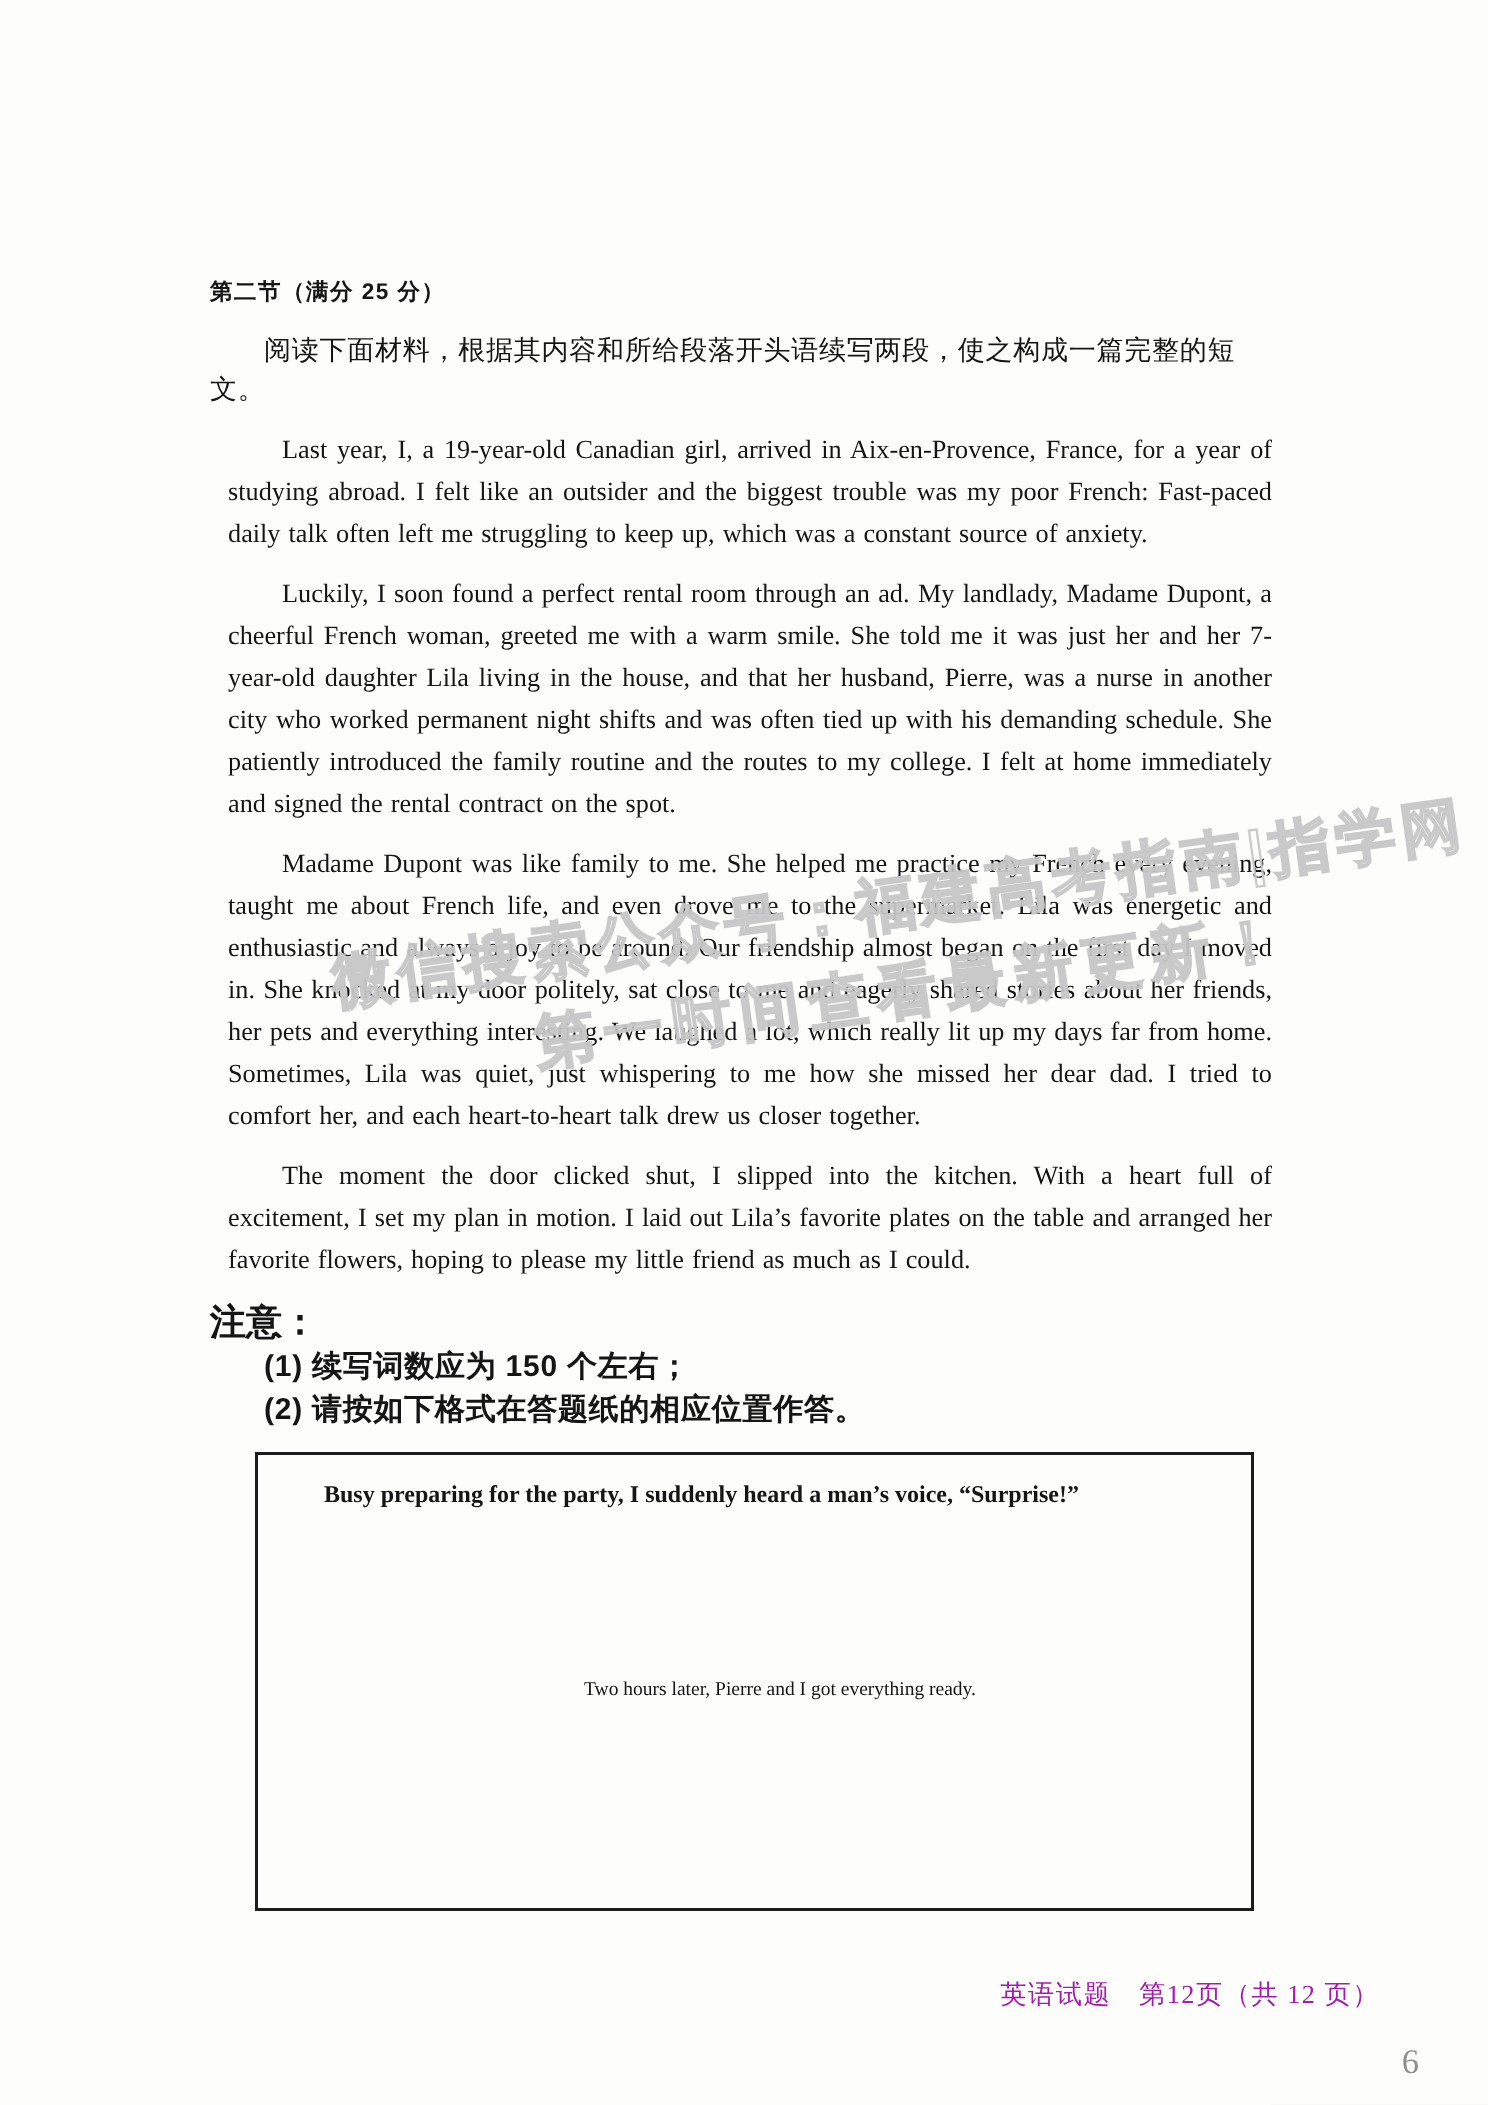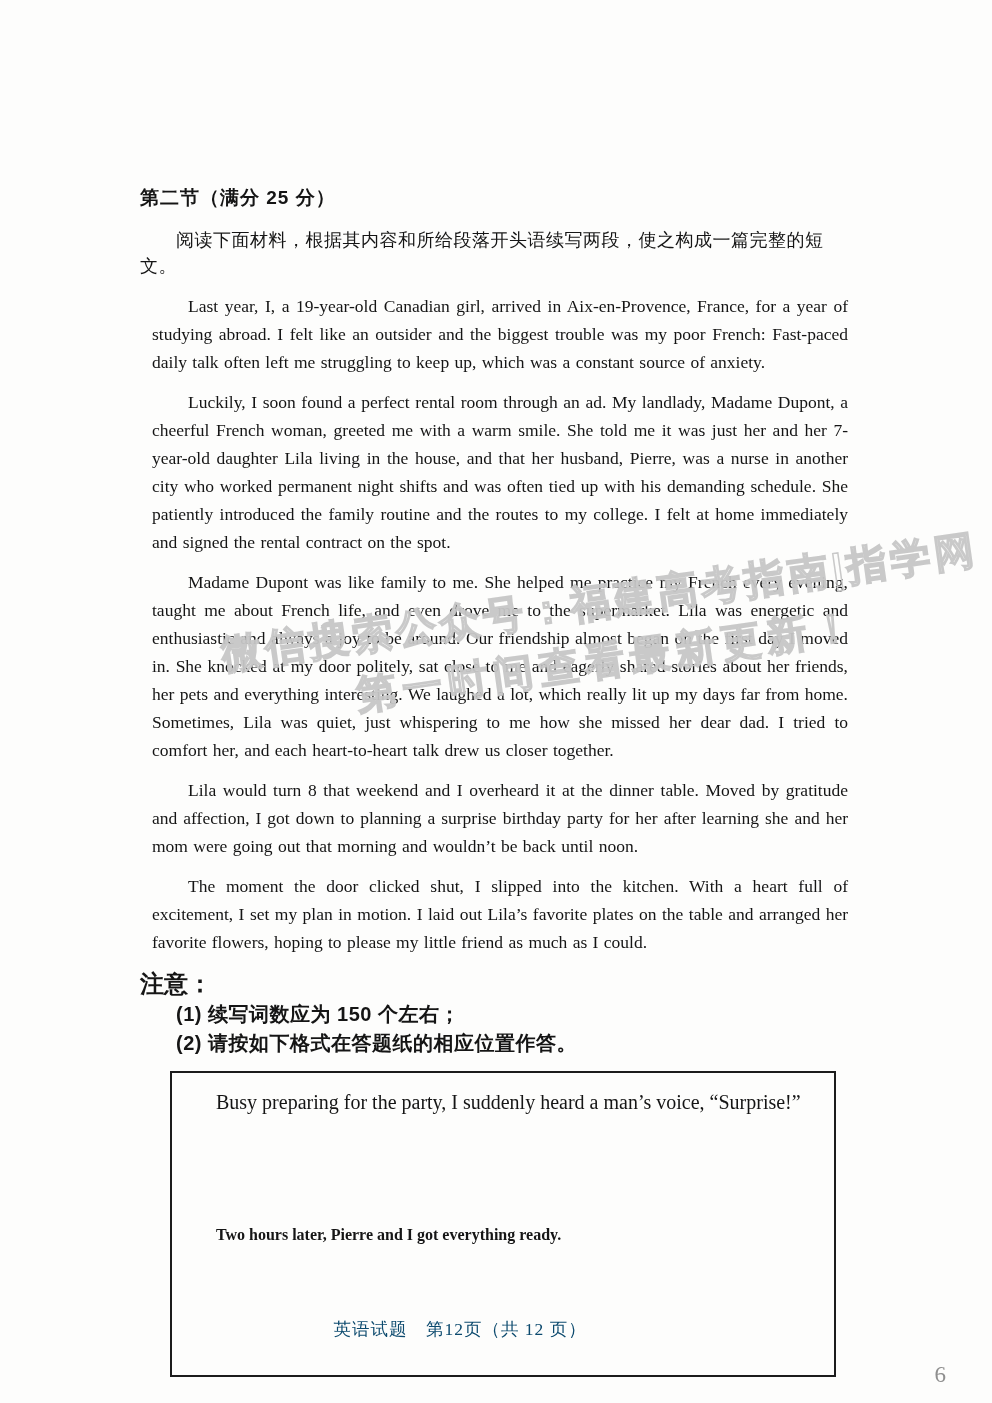--- a/index.html
+++ b/index.html
@@ -15,21 +15,21 @@
     color: #151515;
     overflow: hidden;
   }
   .content {
     position: absolute;
     left: 140px; top: 0;
     width: 720px;
   }
   .section-heading {
     margin: 185px 0 0 0;
-    font-size: 19px;
+    font-size: 15px;
     font-weight: bold;
     font-family: "Liberation Sans", "DejaVu Sans", sans-serif;
     letter-spacing: 1px;
   }
   .instruction {
     margin: 16px 0 0 0;
     text-indent: 36px;
     font-size: 18px;
     line-height: 26px;
     letter-spacing: 0.5px;
@@ -62,36 +62,37 @@
   .answer-box {
     box-sizing: border-box;
     margin: 13px 0 0 30px;
     width: 666px;
     height: 306px;
     border: 2px solid #1c1c1c;
     background: #fdfdfc;
   }
   .opening-1 {
     margin: 18px 10px 0 44px;
-    font-size: 20px;
-    font-weight: 400;
+    font-size: 16px;
+    font-weight: 700;
   }
   .opening-2 {
     margin: 112px 10px 0 44px;
-    font-size: 16px;
-    font-weight: 700;
+    font-size: 13px;
+    font-weight: 400;
+    text-align: center;
   }
   .page-footer {
     position: absolute;
     left: 0; top: 1299px;
     width: 920px;
-    text-align: center;
+    text-align: right;
     font-size: 17.5px;
     letter-spacing: 1px;
-    color: #0c4a6e;
+    color: #a21caf;
   }
   .watermark {
     position: absolute;
     left: 218px; top: 628px;
     transform: rotate(-8deg);
     transform-origin: left top;
     pointer-events: none;
     white-space: nowrap;
     font-family: "Liberation Sans", "DejaVu Sans", sans-serif;
     font-weight: bold;
@@ -117,21 +118,20 @@
   <div class="content">
 
     <h2 class="section-heading">第二节（满分 25 分）</h2>
 
     <p class="instruction">阅读下面材料，根据其内容和所给段落开头语续写两段，使之构成一篇完整的短文。</p>
 
     <div class="story">
       <p>Last year, I, a 19-year-old Canadian girl, arrived in Aix-en-Provence, France, for a year of studying abroad. I felt like an outsider and the biggest trouble was my poor French: Fast-paced daily talk often left me struggling to keep up, which was a constant source of anxiety.</p>
       <p>Luckily, I soon found a perfect rental room through an ad. My landlady, Madame Dupont, a cheerful French woman, greeted me with a warm smile. She told me it was just her and her 7-year-old daughter Lila living in the house, and that her husband, Pierre, was a nurse in another city who worked permanent night shifts and was often tied up with his demanding schedule. She patiently introduced the family routine and the routes to my college. I felt at home immediately and signed the rental contract on the spot.</p>
       <p>Madame Dupont was like family to me. She helped me practice my French every evening, taught me about French life, and even drove me to the supermarket. Lila was energetic and enthusiastic and always a joy to be around. Our friendship almost began on the first day I moved in. She knocked at my door politely, sat close to me and eagerly shared stories about her friends, her pets and everything interesting. We laughed a lot, which really lit up my days far from home. Sometimes, Lila was quiet, just whispering to me how she missed her dear dad. I tried to comfort her, and each heart-to-heart talk drew us closer together.</p>
-      <p>Lila would turn 8 that weekend and I overheard it at the dinner table. Moved by gratitude and affection, I got down to planning a surprise birthday party for her after learning she and her mom were going out that morning and wouldn’t be back until noon.</p>
       <p>The moment the door clicked shut, I slipped into the kitchen. With a heart full of excitement, I set my plan in motion. I laid out Lila’s favorite plates on the table and arranged her favorite flowers, hoping to please my little friend as much as I could.</p>
     </div>
 
     <p class="notes-label">注意：</p>
 
     <p class="note-item">(1) 续写词数应为 150 个左右；</p>
 
     <p class="note-item">(2) 请按如下格式在答题纸的相应位置作答。</p>
 
     <div class="answer-box">

